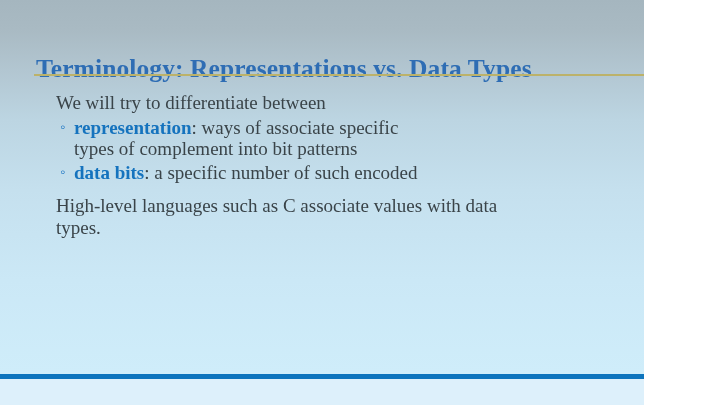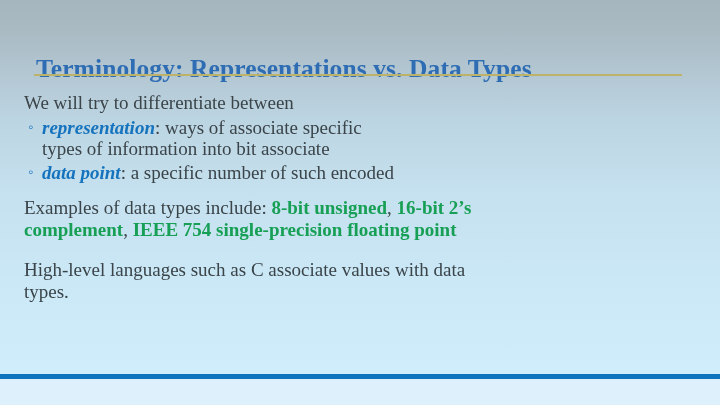--- a/index.html
+++ b/index.html
@@ -2,21 +2,21 @@
 <html><head>
 <meta charset="utf-8">
 <style>
   html, body {
     margin: 0;
     padding: 0;
     background: #ffffff;
   }
   #slide {
     position: relative;
-    width: 720px;
+    width: 644px;
     height: 405px;
     overflow: hidden;
     font-family: "Liberation Serif", "DejaVu Serif", serif;
     background: linear-gradient(to bottom,
         #a5b6bf 0px,
         #a9bac3 30px,
         #b2c6d1 70px,
         #bcd5e2 120px,
         #c5e0ee 190px,
         #cbe8f6 280px,
@@ -40,21 +40,21 @@
     left: 34px;
     top: 74px;
     width: 648px;
     height: 2px;
     background: #bcb26a;
   }
 
   
   .body {
     position: absolute;
-    left: 24px;
+    left: 56px;
     top: 92px;
     width: 640px;
     color: #3a4449;
   }
   .lead {
     font-size: 19px;
     line-height: 22.5px;
     color: #3a4449;
   }
   .bullet {
@@ -69,21 +69,20 @@
     position: absolute;
     left: 4px;
     top: -1px;
     color: #1f77c4;
     font-size: 15px;
     line-height: 22px;
   }
   .bullet .term {
     color: #1573be;
     font-weight: bold;
-    font-style: italic;
   }
   .bullet .indent {
     display: block;
     margin-left: 0px;
   }
 
   .examples {
     font-size: 19px;
     line-height: 21.5px;
     margin-top: 14px;
@@ -128,28 +127,27 @@
 
   <h1 class="title">Terminology: Representations vs. Data Types</h1>
   <div class="title-rule"></div>
 
   <div class="body">
 
     <div class="lead">We will try to differentiate between</div>
 
     <div class="bullet">
       <span class="dot">◦</span><span class="term">representation</span><span>: ways of associate specific</span>
-      <span class="indent">types of information into bit associate</span>
+      <span class="indent">types of complement into bit patterns</span>
     </div>
 
     <div class="bullet">
-      <span class="dot">◦</span><span class="term">data point</span><span>: a specific number of such encoded</span>
+      <span class="dot">◦</span><span class="term">data bits</span><span>: a specific number of such encoded</span>
     </div>
 
-    <p class="examples"><span>Examples of data types include: </span><span class="hl">8-bit unsigned</span><span>, </span><span class="hl">16-bit 2’s complement</span><span>, </span><span class="hl">IEEE 754 single-precision floating point</span></p>
 
     <p class="closing"><span>High-level languages such as C associate</span>
        <span>values with data types.</span></p>
 
   </div>
 
   <div class="footer-rule"></div>
   <div class="footer-band">
     
     

